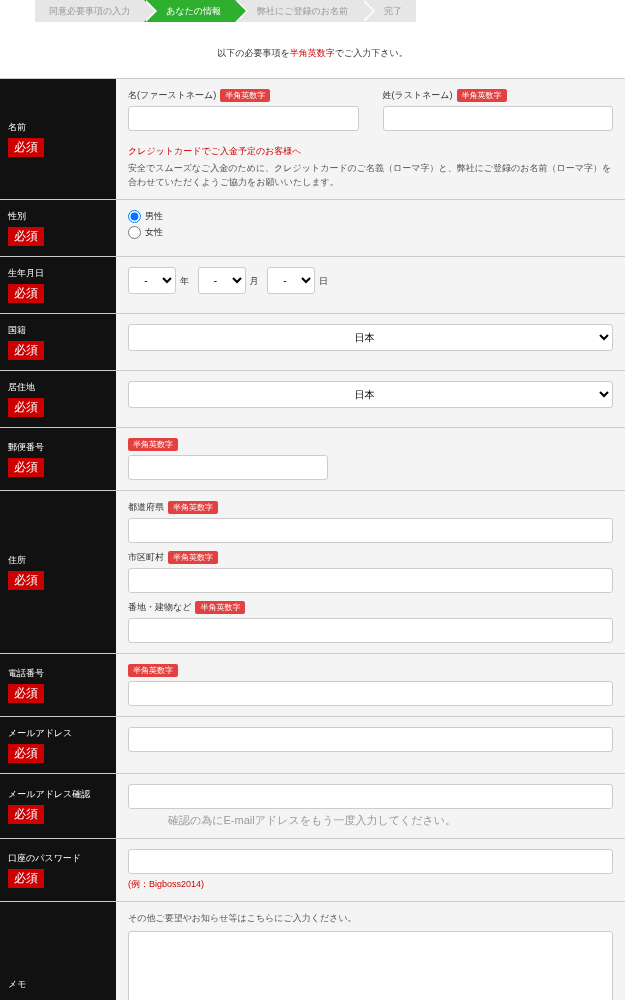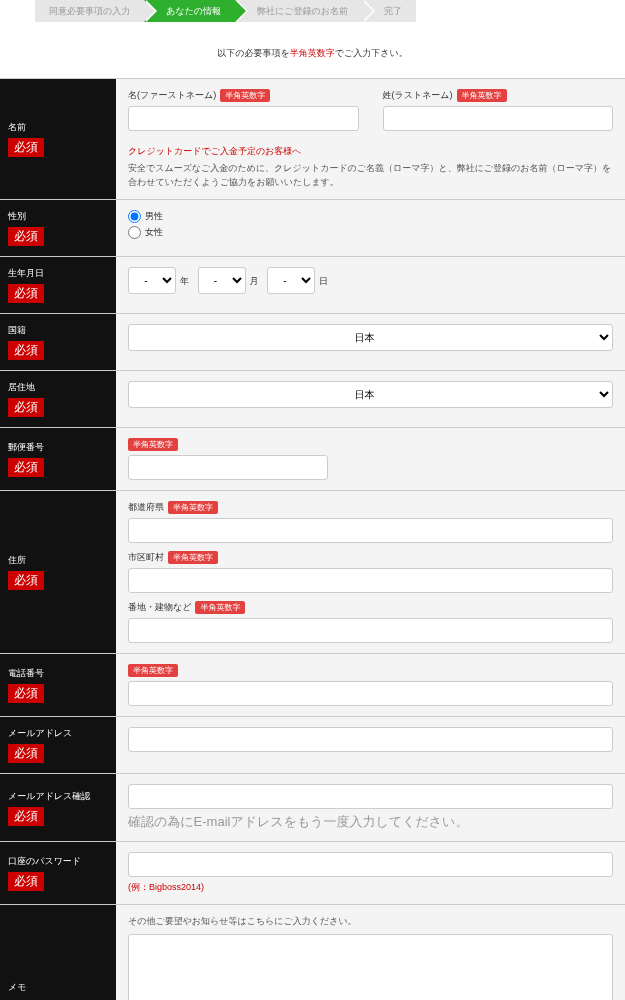--- a/index.html
+++ b/index.html
@@ -42,21 +42,21 @@
 
   .notice-red-title { color: #c00; font-size: 9px; margin: 14px 0 4px 0; }
   .notice-gray { color: #555; font-size: 9px; line-height: 1.5; }
 
   .radio-row label { display: block; font-size: 9px; margin-bottom: 3px; }
   .radio-row input { margin-right: 4px; vertical-align: middle; }
 
   .sub-section { margin-top: 8px; }
   .sub-section:first-child { margin-top: 0; }
 
-  .hint-gray { color: #999; font-size: 13px; margin-top: 4px; }
+  .hint-gray { color: #999; font-size: 11px; margin-top: 4px; margin-left: 40px; }
   .hint-red { color: #c00; font-size: 9px; line-height: 1.4; }
 
   .memo-hint { color: #555; font-size: 9px; margin-bottom: 6px; }
 </style>
 </head>
 <body>
 
 <div class="page">
 
   <div class="stepper">

